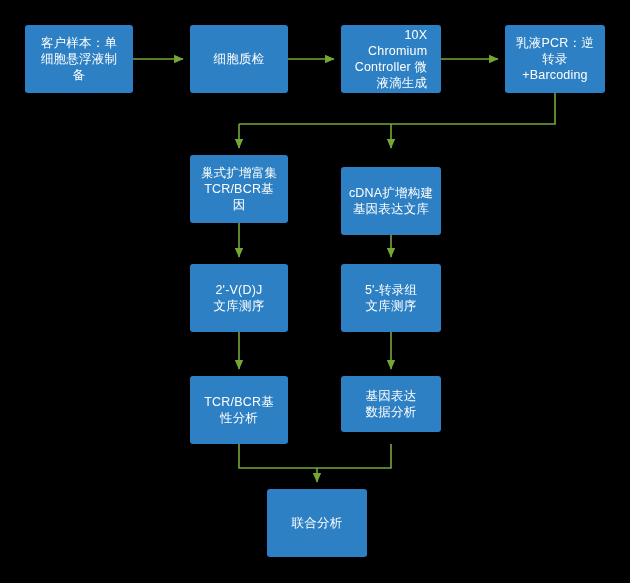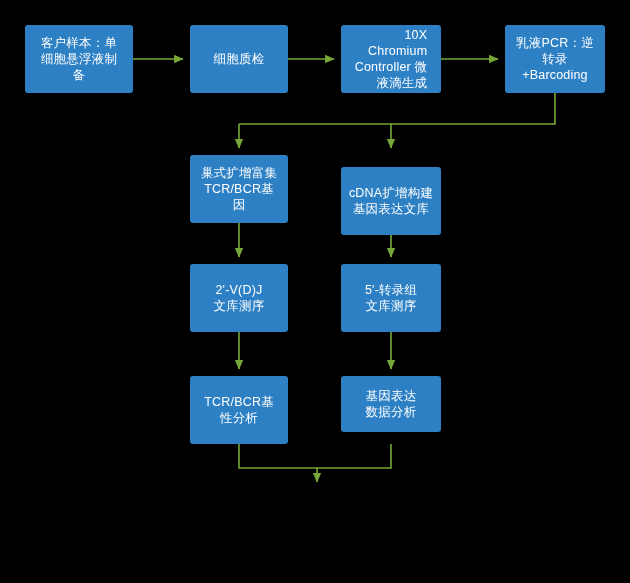--- a/index.html
+++ b/index.html
@@ -126,14 +126,17 @@
   <div class="node" style="left:190px; top:376px; width:98px; height:68px;">
     <span class="label">TCR/BCR基
 性分析</span>
   </div>
 
   <div class="node" style="left:341px; top:376px; width:100px; height:56px;">
     <span class="label">基因表达
 数据分析</span>
   </div>
 
+  <div class="node" style="left:267px; top:489px; width:100px; height:68px;">
+    <span class="label">联合分析</span>
+  </div>
 
 </div>
 
 </body></html>

